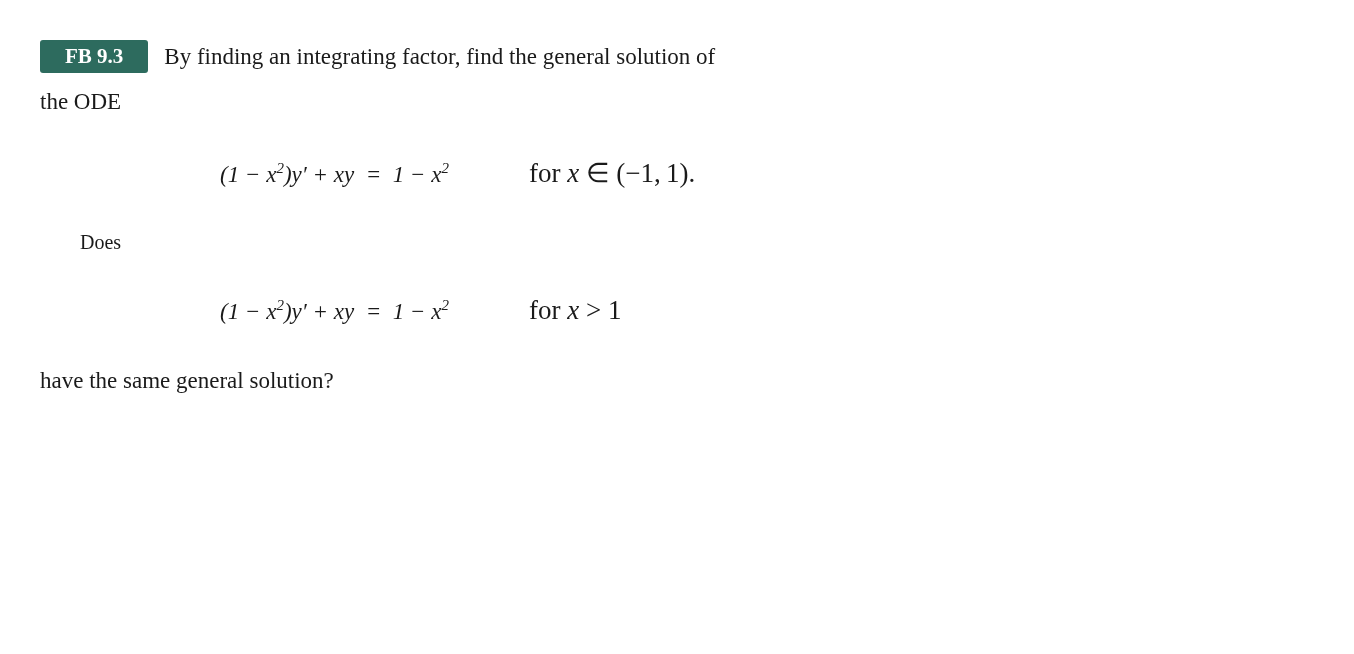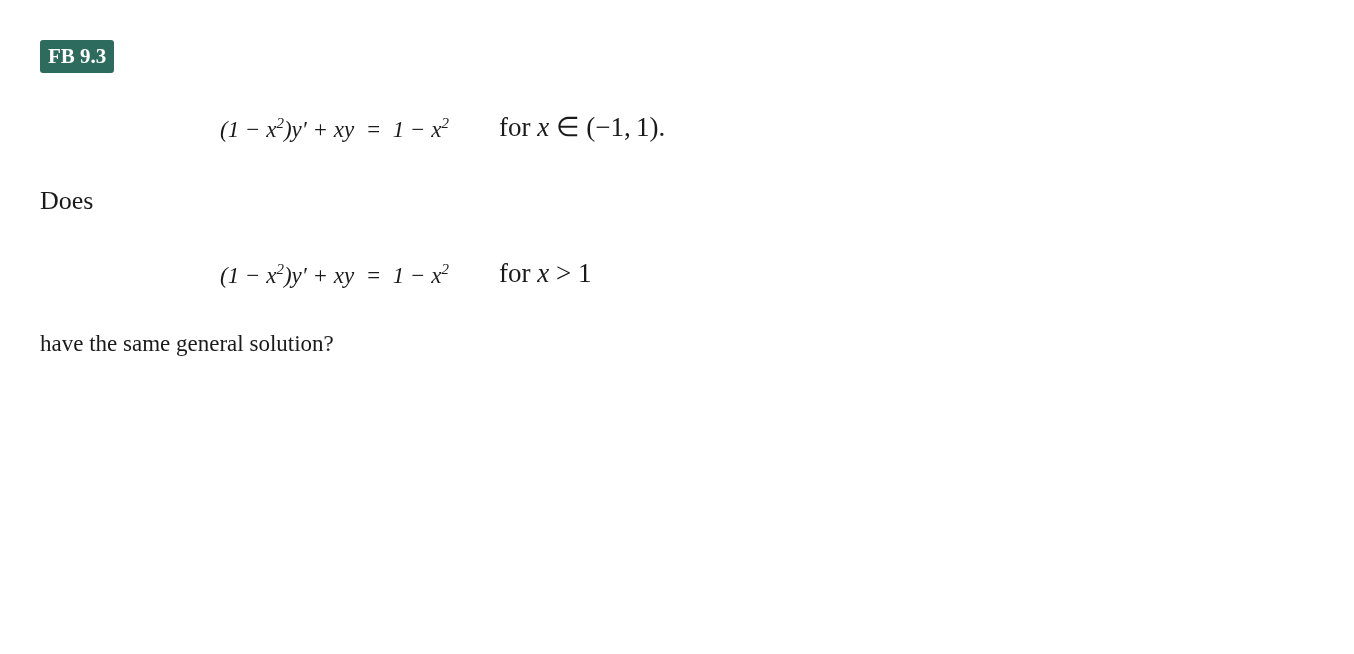--- a/index.html
+++ b/index.html
@@ -29,21 +29,21 @@
     }
 
     .badge {
       display: inline-flex;
       align-items: center;
       background-color: #2d6b5e;
       color: #ffffff;
       font-family: "Georgia", serif;
       font-size: 21px;
       font-weight: bold;
-      padding: 2px 8px;
+      padding: 2px 25px;
       border-radius: 3px;
       white-space: nowrap;
       margin-right: 6px;
       line-height: 1.4;
     }
 
     .header-text {
       font-size: 23px;
       line-height: 1.5;
       display: inline;
@@ -52,39 +52,40 @@
     .ode-text {
       font-size: 23px;
       line-height: 1.5;
     }
 
     .equation-block {
       margin: 38px 0 38px 180px;
       display: flex;
       flex-direction: row;
       align-items: baseline;
-      gap: 50px;
+      gap: 80px;
     }
 
     .equation {
       font-style: italic;
       font-size: 23px;
       white-space: nowrap;
     }
 
     .condition {
       font-size: 27px;
       white-space: nowrap;
     }
 
     .does-line {
-      font-size: 26px;
+      font-size: 20px;
       line-height: 1.5;
       margin-top: 10px;
       margin-bottom: 10px;
+      margin-left: 40px;
     }
 
     .conclusion-line {
       font-size: 23px;
       line-height: 1.5;
       margin-top: 27px;
     }
 
     
     .math {
@@ -101,21 +102,23 @@
       font-style: normal;
     }
   </style>
 </head>
 <body>
 
 <div>
 
   <div class="header-line">
     <span class="badge">FB 9.3</span>
+      <span class="header-text">By finding an integrating factor, find the general solution of</span>
   </div>
+  <div class="ode-text">the ODE</div>
 
   <div class="equation-block">
     <span class="equation">
       (1 − <span class="math">x</span><sup>2</sup>)<span class="math">y</span>′ + <span class="math">x</span><span class="math">y</span> &nbsp;=&nbsp; 1 − <span class="math">x</span><sup>2</sup>
     </span>
     <span class="condition">
       <span class="upright">for</span> <span class="math">x</span> ∈ (−1, 1).
     </span>
   </div>
 

